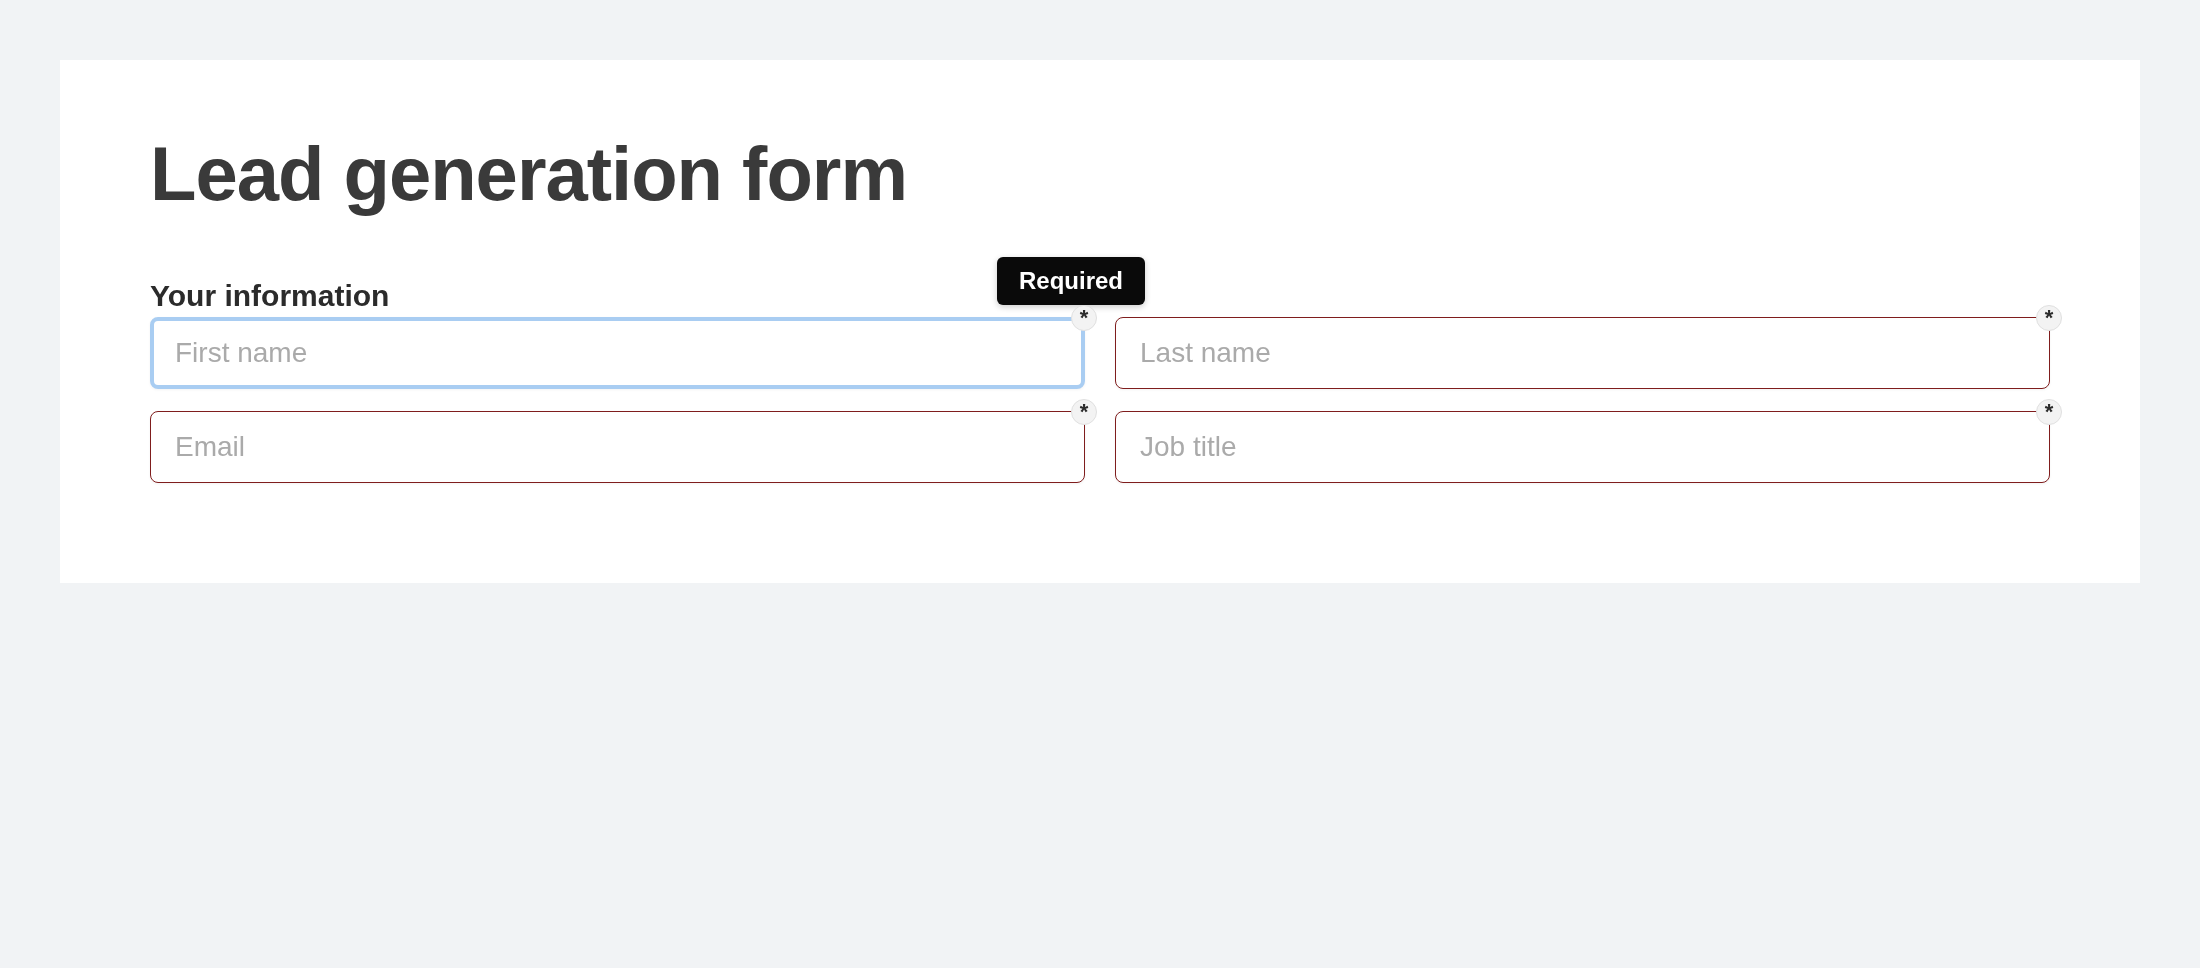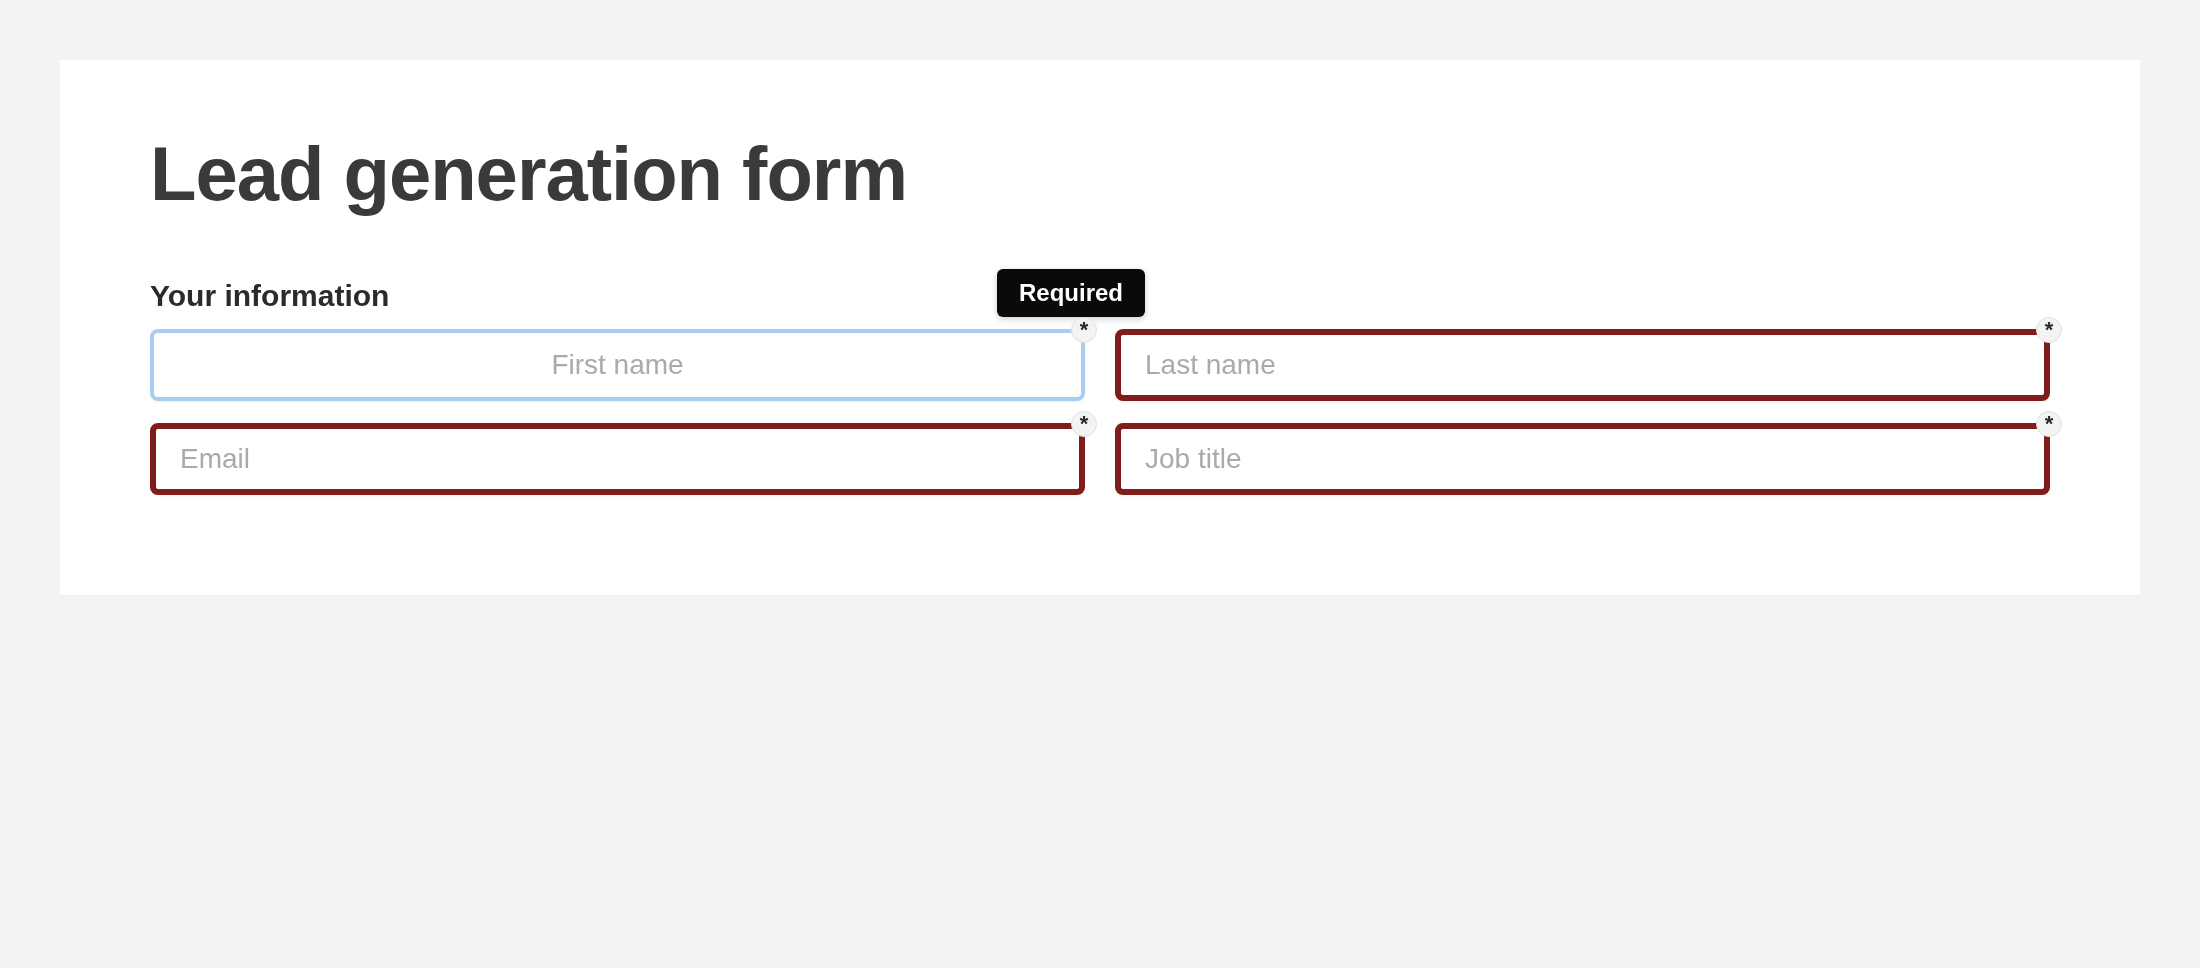--- a/index.html
+++ b/index.html
@@ -28,54 +28,53 @@
       font-weight: 800;
       color: #3a3a3a;
       margin-bottom: 62px;
       letter-spacing: -1px;
     }
     
     .section-label {
       font-size: 30px;
       font-weight: 700;
       color: #2b2b2b;
-      margin-bottom: 16px;
+      margin-bottom: 4px;
     }
     
     .form-grid {
       display: grid;
       grid-template-columns: 1fr 1fr;
       gap: 22px 30px;
     }
     
     .input-wrapper {
       position: relative;
     }
     
     .form-input {
       width: 100%;
       height: 72px;
       padding: 0 24px;
       font-size: 28px;
       color: #333;
       background-color: #ffffff;
-      border: 6px solid #7f1d1d;
+      border: 1px solid #7f1d1d;
       border-radius: 8px;
       outline: none;
       box-shadow: 0 1px 3px rgba(0,0,0,0.05);
     }
     
     .form-input::placeholder {
       color: #aaaaaa;
     }
     
     .form-input.focused {
       border: 4px solid #a9cdf2;
       padding: 4px 21px;
-      text-align: center;
     }
     
     .required-badge {
       position: absolute;
       top: -12px;
       right: -12px;
       width: 26px;
       height: 26px;
       background-color: #f3f3f3;
       border: 1px solid #e0e0e0;

